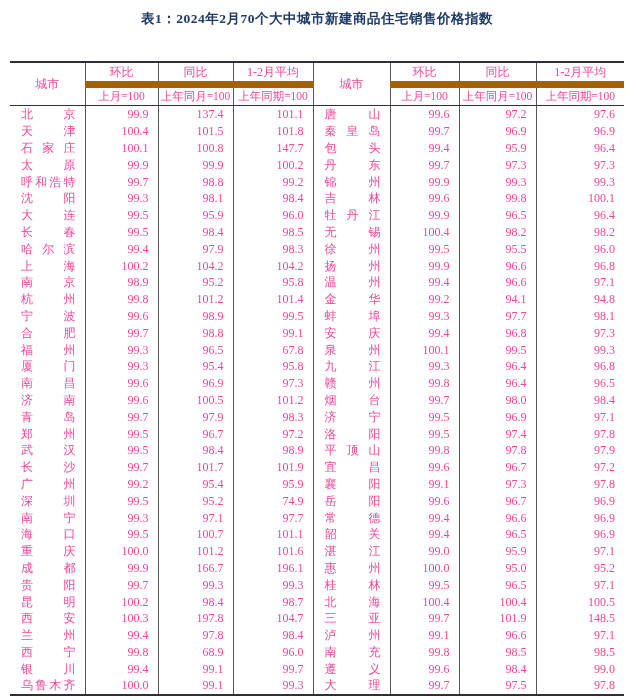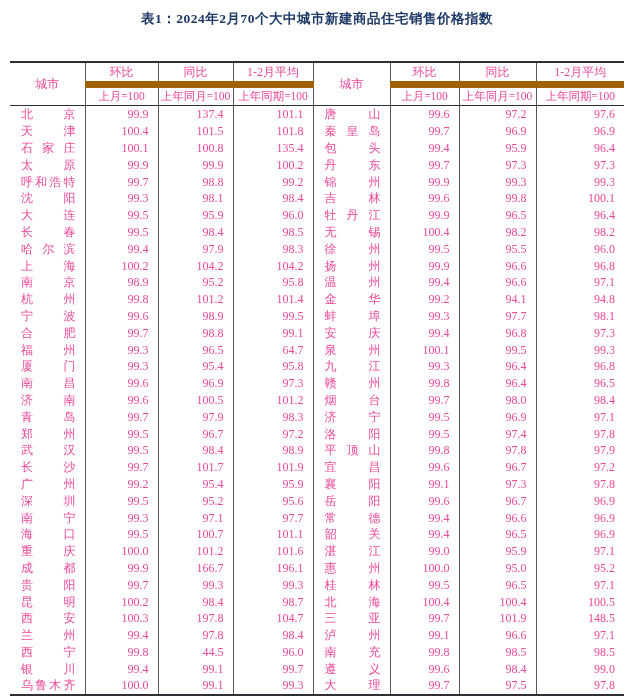--- a/index.html
+++ b/index.html
@@ -113,21 +113,21 @@
           <td class="num">101.8</td>
           <td class="city">秦皇岛</td>
           <td class="num">99.7</td>
           <td class="num">96.9</td>
           <td class="num">96.9</td>
         </tr>
         <tr>
           <td class="city">石家庄</td>
           <td class="num">100.1</td>
           <td class="num">100.8</td>
-          <td class="num">135.4</td>
+          <td class="num">147.7</td>
           <td class="city">包头</td>
           <td class="num">99.4</td>
           <td class="num">95.9</td>
           <td class="num">96.4</td>
         </tr>
         <tr>
           <td class="city">太原</td>
           <td class="num">99.9</td>
           <td class="num">99.9</td>
           <td class="num">100.2</td>
@@ -233,21 +233,21 @@
           <td class="num">99.1</td>
           <td class="city">安庆</td>
           <td class="num">99.4</td>
           <td class="num">96.8</td>
           <td class="num">97.3</td>
         </tr>
         <tr>
           <td class="city">福州</td>
           <td class="num">99.3</td>
           <td class="num">96.5</td>
-          <td class="num">64.7</td>
+          <td class="num">67.8</td>
           <td class="city">泉州</td>
           <td class="num">100.1</td>
           <td class="num">99.5</td>
           <td class="num">99.3</td>
         </tr>
         <tr>
           <td class="city">厦门</td>
           <td class="num">99.3</td>
           <td class="num">95.4</td>
           <td class="num">95.8</td>
@@ -323,21 +323,21 @@
           <td class="num">95.9</td>
           <td class="city">襄阳</td>
           <td class="num">99.1</td>
           <td class="num">97.3</td>
           <td class="num">97.8</td>
         </tr>
         <tr>
           <td class="city">深圳</td>
           <td class="num">99.5</td>
           <td class="num">95.2</td>
-          <td class="num">95.6</td>
+          <td class="num">74.9</td>
           <td class="city">岳阳</td>
           <td class="num">99.6</td>
           <td class="num">96.7</td>
           <td class="num">96.9</td>
         </tr>
         <tr>
           <td class="city">南宁</td>
           <td class="num">99.3</td>
           <td class="num">97.1</td>
           <td class="num">97.7</td>
@@ -412,21 +412,21 @@
           <td class="num">97.8</td>
           <td class="num">98.4</td>
           <td class="city">泸州</td>
           <td class="num">99.1</td>
           <td class="num">96.6</td>
           <td class="num">97.1</td>
         </tr>
         <tr>
           <td class="city">西宁</td>
           <td class="num">99.8</td>
-          <td class="num">44.5</td>
+          <td class="num">68.9</td>
           <td class="num">96.0</td>
           <td class="city">南充</td>
           <td class="num">99.8</td>
           <td class="num">98.5</td>
           <td class="num">98.5</td>
         </tr>
         <tr>
           <td class="city">银川</td>
           <td class="num">99.4</td>
           <td class="num">99.1</td>

